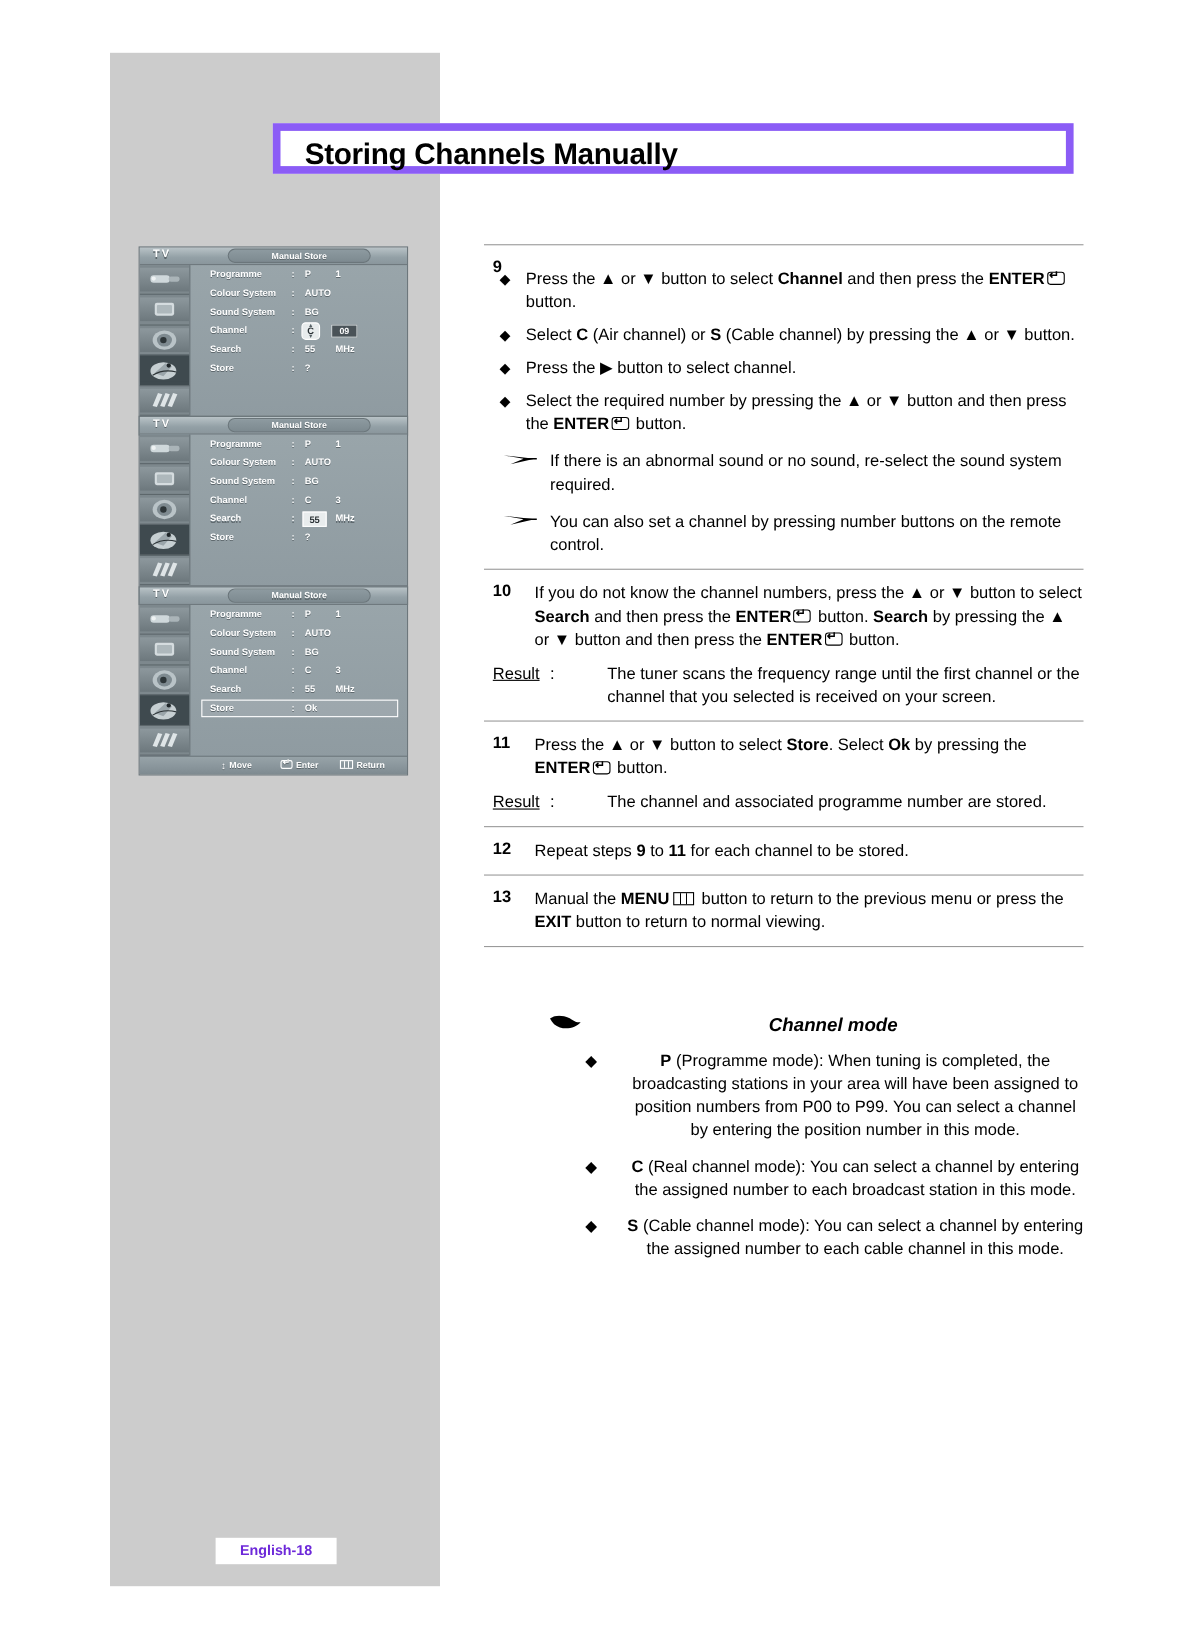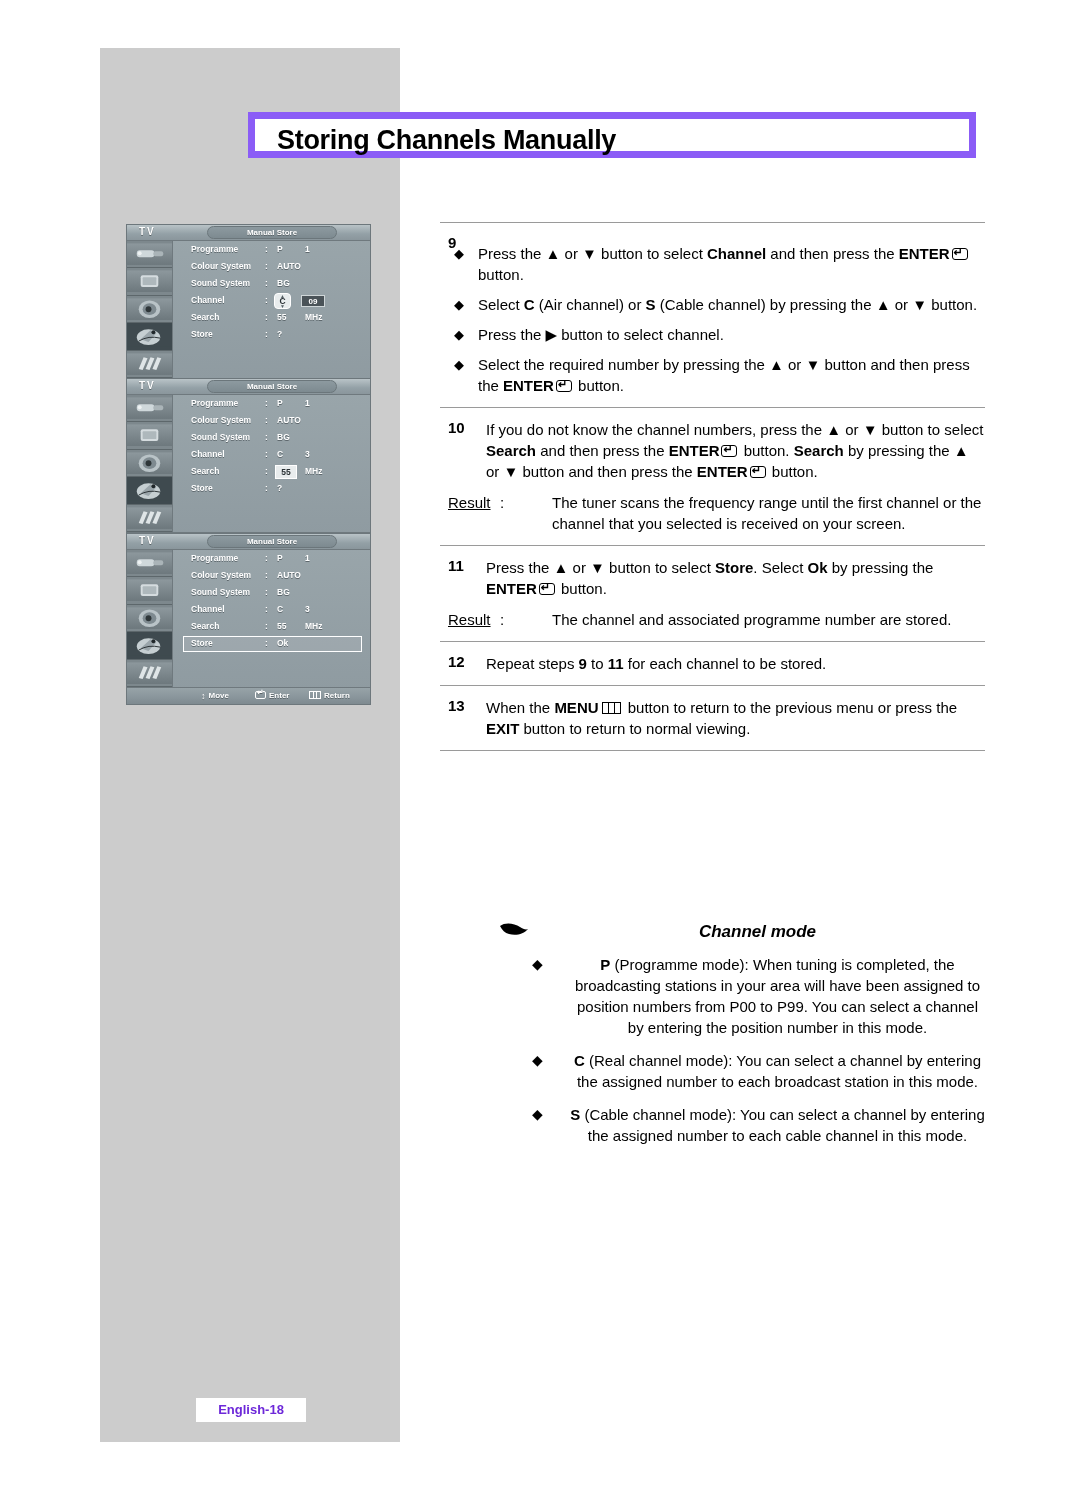--- a/index.html
+++ b/index.html
@@ -860,21 +860,35 @@
       </div>
 
       <div class="bullet-row">
         <span class="dia">◆</span><span>Press the ▶ button to select channel.</span>
       </div>
 
       <div class="bullet-row">
         <span class="dia">◆</span><span>Select the required number by pressing the ▲ or ▼ button and then press the </span><b>ENTER</b><span class="enter-gl"></span><span> button.</span>
       </div>
 
-
+      <div class="note-row">
+        <svg class="quill" viewBox="0 0 32 16">
+            <path d="M0 4 L28 7 L6 12 L18 7 Z" fill="#000000"></path>
+            <path d="M18 7 L30 7" stroke="#000000" stroke-width="1.4"></path>
+          </svg>
+        <span>If there is an abnormal sound or no sound, re-select the sound system required.</span>
+      </div>
+
+      <div class="note-row">
+        <svg class="quill" viewBox="0 0 32 16">
+            <path d="M0 4 L28 7 L6 12 L18 7 Z" fill="#000000"></path>
+            <path d="M18 7 L30 7" stroke="#000000" stroke-width="1.4"></path>
+          </svg>
+        <span>You can also set a channel by pressing number buttons on the remote control.</span>
+      </div>
     </div>
 
     <div class="hr"></div>
 
     <div class="step">
       <div class="step-num">10</div>
       <div class="step-body"><span>If you do not know the channel numbers, press the ▲ or ▼ button to select </span><b>Search</b><span> and then press the </span><b>ENTER</b><span class="enter-gl"></span><span> button. </span><b>Search</b><span> by pressing the ▲ or ▼ button and then press the </span><b>ENTER</b><span class="enter-gl"></span><span> button.</span></div>
 
       <div class="result-row">
         <span class="rlabel"><span>Result</span></span><span style="position:absolute;left:52px;top:0;">:</span><span>The tuner scans the frequency range until the first channel or the channel that you selected is received on your screen.</span>
@@ -896,21 +910,21 @@
 
     <div class="step">
       <div class="step-num">12</div>
       <div class="step-body"><span>Repeat steps </span><b>9</b><span> to </span><b>11</b><span> for each channel to be stored.</span></div>
     </div>
 
     <div class="hr"></div>
 
     <div class="step">
       <div class="step-num">13</div>
-      <div class="step-body"><span>When the </span><b>MENU</b><span class="menu-gl"></span><span> button to return to the previous menu or press the </span><b>EXIT</b><span> button to return to normal viewing.</span></div>
+      <div class="step-body"><span>Manual the </span><b>MENU</b><span class="menu-gl"></span><span> button to return to the previous menu or press the </span><b>EXIT</b><span> button to return to normal viewing.</span></div>
     </div>
 
     <div class="hr"></div>
   </div>
 
   <div class="chmode">
     <div class="chmode-head">
       <svg class="hand" viewBox="0 0 28 16">
           <path d="M0 3 C5 -1, 14 0, 20 4 C23 6, 26 7, 28 6 C24 11, 16 13, 9 11 C5 10, 2 7, 0 3 Z" fill="#000000"></path>
         </svg>

